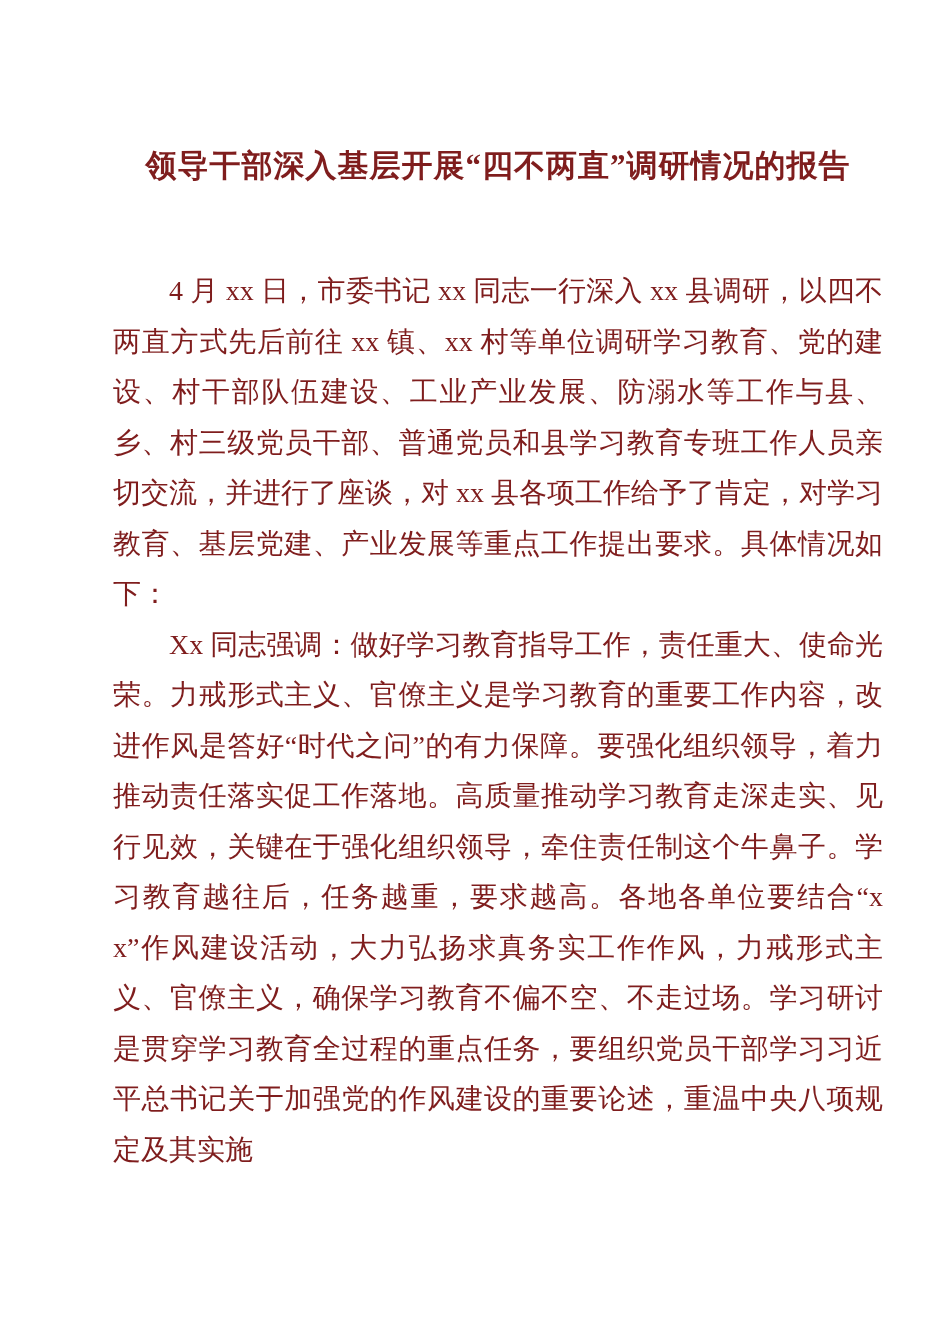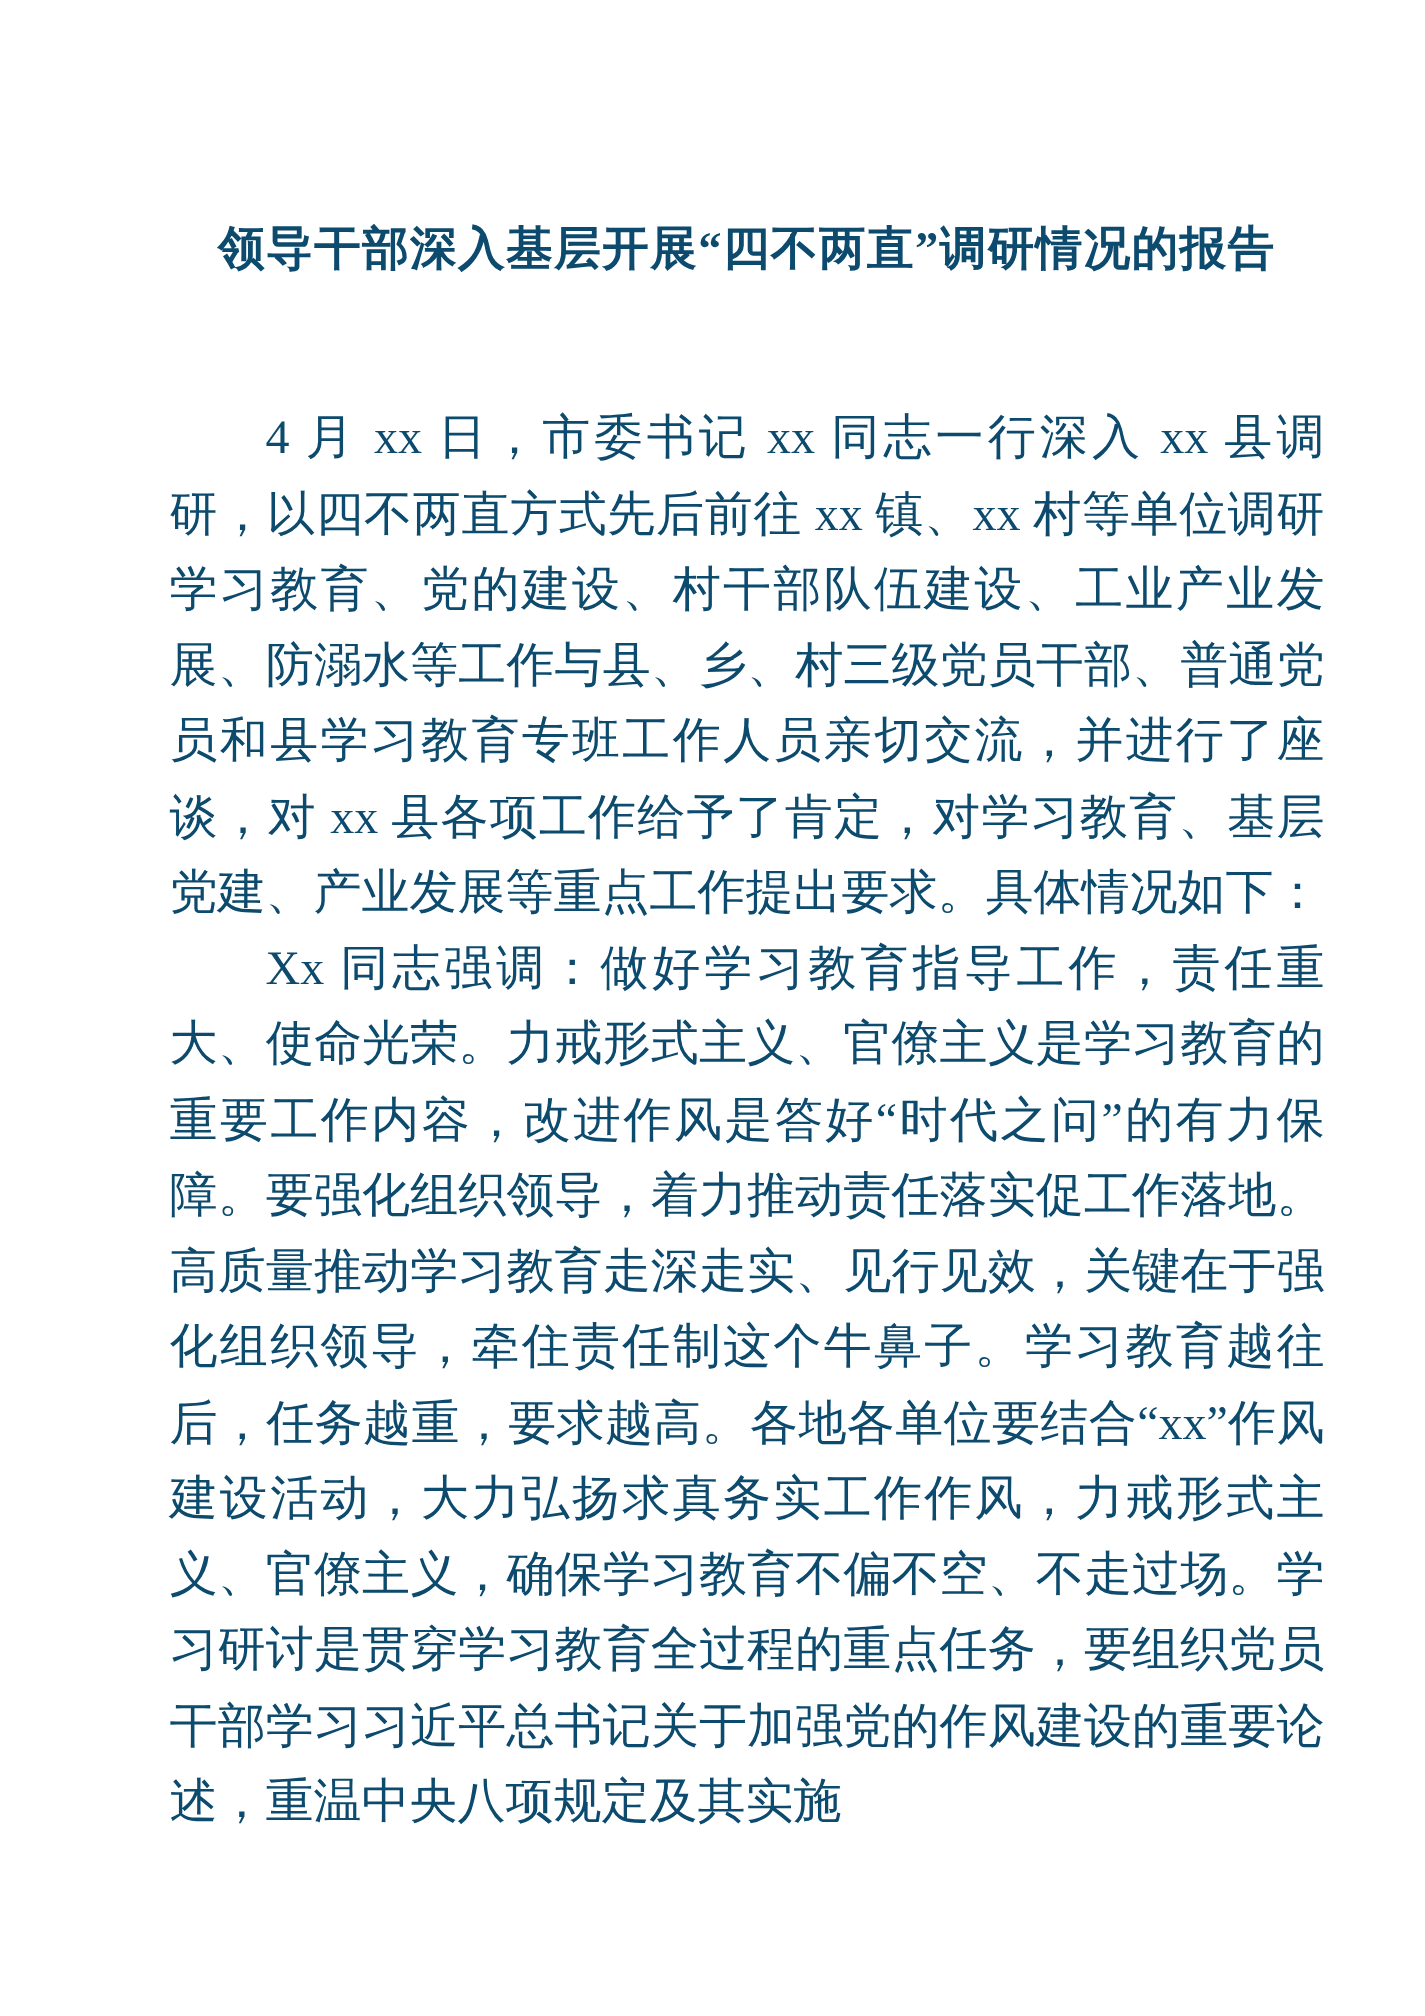--- a/index.html
+++ b/index.html
@@ -5,41 +5,41 @@
   html, body {
     margin: 0;
     padding: 0;
     background: #ffffff;
   }
   .page {
     position: relative;
     width: 950px;
     height: 1344px;
     background: #ffffff;
-    color: #0c4a6e;
+    color: #7f1d1d;
     font-family: "Liberation Serif", "DejaVu Serif", serif;
     box-sizing: border-box;
     padding: 142px 67px 0 113px;
     overflow: hidden;
   }
   .doc-title {
     margin: 0;
     font-size: 31px;
     font-weight: bold;
     line-height: 48px;
     text-align: center;
     letter-spacing: 1px;
     white-space: nowrap;
   }
   .doc-body {
     margin-top: 76px;
   }
   .para {
     margin: 0;
-    font-size: 32px;
+    font-size: 28px;
     line-height: 50.5px;
     text-align: justify;
     text-justify: inter-ideograph;
     text-indent: 2em;
     font-weight: normal;
     word-break: break-all;
   }
   .para.heading {
     text-align: left;
   }

